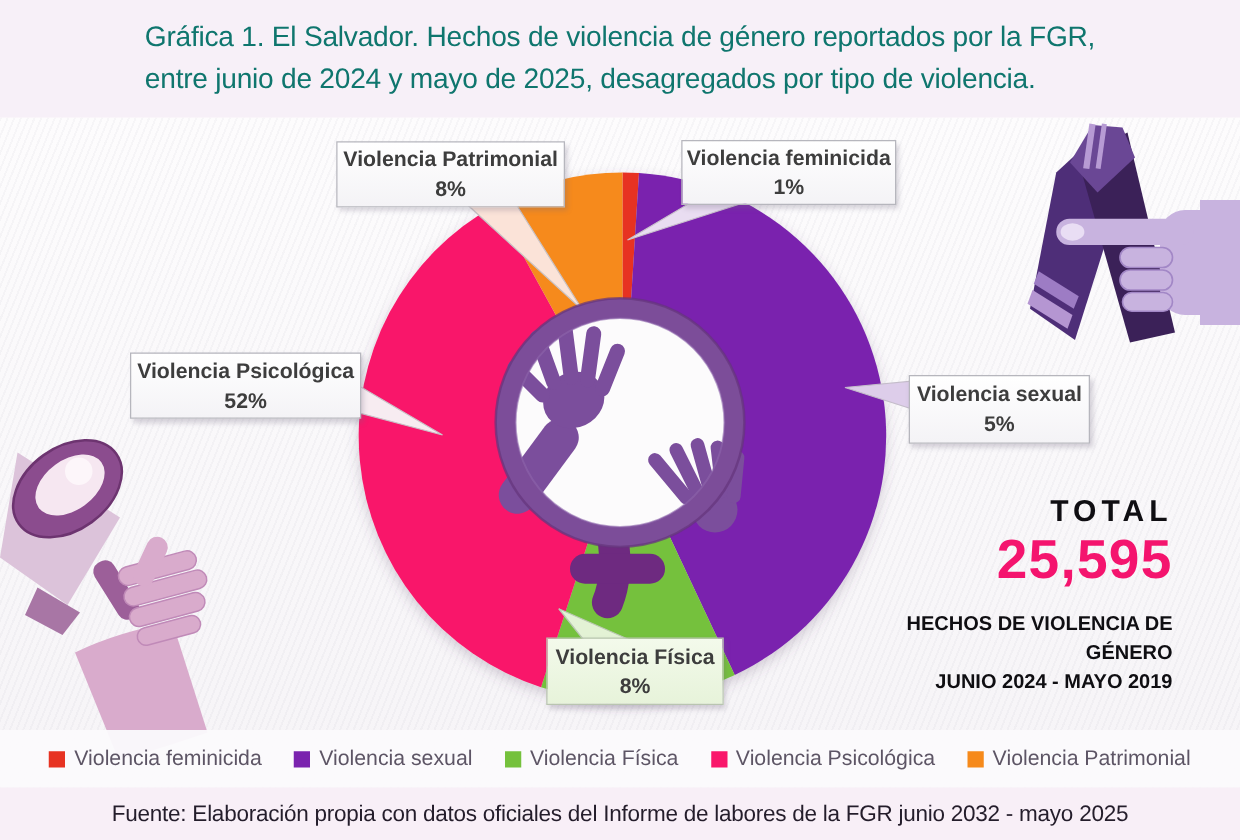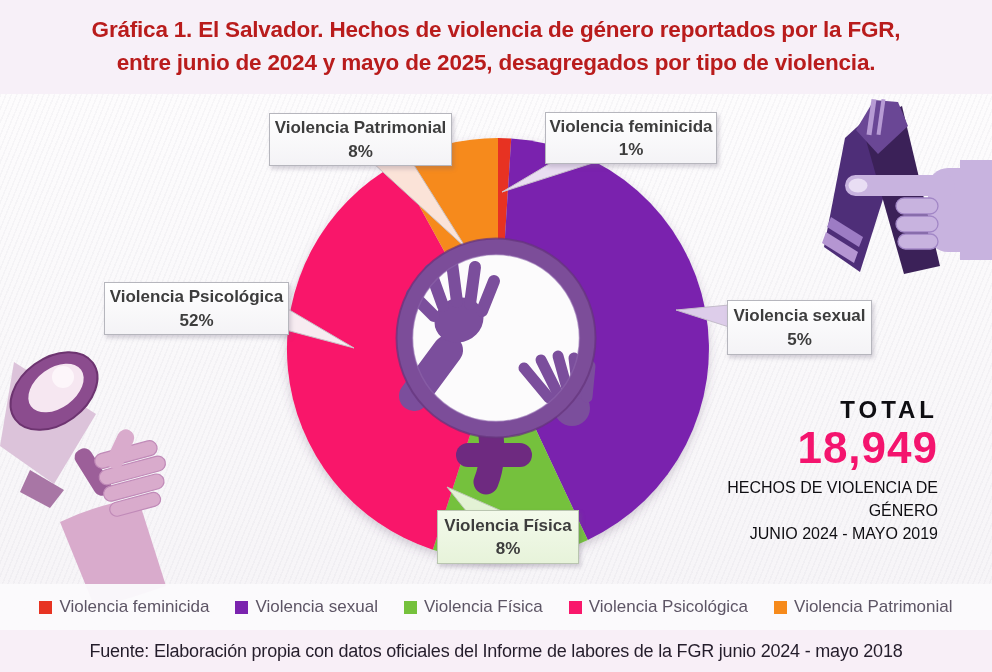--- a/index.html
+++ b/index.html
@@ -5,42 +5,42 @@
   html,body{margin:0;padding:0;background:#e9e4ea;}
   .page{position:relative;width:992px;height:672px;overflow:hidden;
         font-family:"Liberation Sans",sans-serif;background:#fcfbfc;}
   
   .chart-bg{position:absolute;left:0;right:0;top:94px;bottom:42px;
     background:
       repeating-linear-gradient(112deg, rgba(140,140,160,0.06) 0 1.5px, transparent 1.5px 5px),
       linear-gradient(#fdfcfd,#f6f4f7);}
   .top-strip{position:absolute;top:0;left:0;right:0;height:94px;background:#f7f0f8;
     display:flex;align-items:center;justify-content:center;z-index:30;}
-  .title{font-size:22.5px;font-weight:bold;color:#b91c1c;text-align:center;
+  .title{font-size:22.5px;font-weight:normal;color:#0f766e;text-align:left;
     line-height:1.45;letter-spacing:-0.2px;}
   .footer-strip{position:absolute;bottom:0;left:0;right:0;height:42px;background:#f8eff7;
     display:flex;align-items:center;justify-content:center;z-index:30;}
   .footer-text{font-size:18px;color:#241d2b;letter-spacing:-0.2px;}
   svg.decor{position:absolute;left:0;top:0;z-index:5;}
   
   .callout{position:absolute;z-index:10;background:linear-gradient(#ffffff,#f4f3f6);
     border:1px solid #b6b6bd;box-shadow:2px 3px 4px rgba(110,100,125,.28);
     text-align:center;font-weight:bold;font-size:17px;color:#3d3d3d;line-height:1.38;
     display:flex;flex-direction:column;justify-content:center;}
   .callout.green{background:linear-gradient(#f3faeb,#e7f3da);border-color:#b9c5b0;}
   .co-patrimonial{left:269px;top:113px;width:181px;height:51px;}
   .co-feminicida{left:545px;top:112px;width:170px;height:50px;}
   .co-psicologica{left:104px;top:282px;width:183px;height:51px;}
   .co-sexual{left:727px;top:300px;width:143px;height:53px;}
   .co-fisica{left:437px;top:510px;width:140px;height:52px;}
   
   .total-block{position:absolute;left:688px;top:396px;width:250px;z-index:10;text-align:right;color:#0f0e12;}
   .total-label{font-size:24px;font-weight:800;letter-spacing:4px;}
   .total-value{font-size:44px;font-weight:800;color:#F4146E;letter-spacing:1px;margin-top:2px;line-height:1.0;}
-  .total-sub{font-size:16px;font-weight:normal;line-height:1.45;margin-top:6px;}
+  .total-sub{font-size:16px;font-weight:bold;line-height:1.45;margin-top:18px;}
   
   .legend-band{position:absolute;left:0;right:0;top:584px;height:46px;z-index:20;
     background:rgba(251,250,252,.95);display:flex;align-items:center;justify-content:center;gap:26px;}
   .legend-item{display:flex;align-items:center;gap:7px;}
   .legend-swatch{width:13px;height:13px;display:inline-block;}
   .legend-label{font-size:17px;color:#5d5565;}
 </style>
 </head>
 <body>
 
@@ -152,21 +152,21 @@
     <div>Violencia sexual</div>
     <div>5%</div>
   </div>
   <div class="callout green co-fisica">
     <div>Violencia Física</div>
     <div>8%</div>
   </div>
 
   <div class="total-block">
     <div class="total-label">TOTAL</div>
-    <div class="total-value">18,949</div>
+    <div class="total-value">25,595</div>
     <div class="total-sub">
       <div>HECHOS DE VIOLENCIA DE GÉNERO</div>
       <div>JUNIO 2024 - MAYO 2019</div>
     </div>
   </div>
 
   <div class="legend-band">
     <div class="legend-item">
       <span class="legend-swatch" style="background-color: rgb(231, 51, 34);"></span>
       <span class="legend-label">Violencia feminicida</span>
@@ -190,15 +190,15 @@
   </div>
 
   <div class="top-strip">
     <div class="title">
       <div>Gráfica 1. El Salvador. Hechos de violencia de género reportados por la FGR,</div>
       <div>entre junio de 2024 y mayo de 2025, desagregados por tipo de violencia.</div>
     </div>
   </div>
 
   <div class="footer-strip">
-    <div class="footer-text">Fuente: Elaboración propia con datos oficiales del Informe de labores de la FGR junio 2024 - mayo 2018</div>
+    <div class="footer-text">Fuente: Elaboración propia con datos oficiales del Informe de labores de la FGR junio 2032 - mayo 2025</div>
   </div>
 </div>
 
 </body></html>

